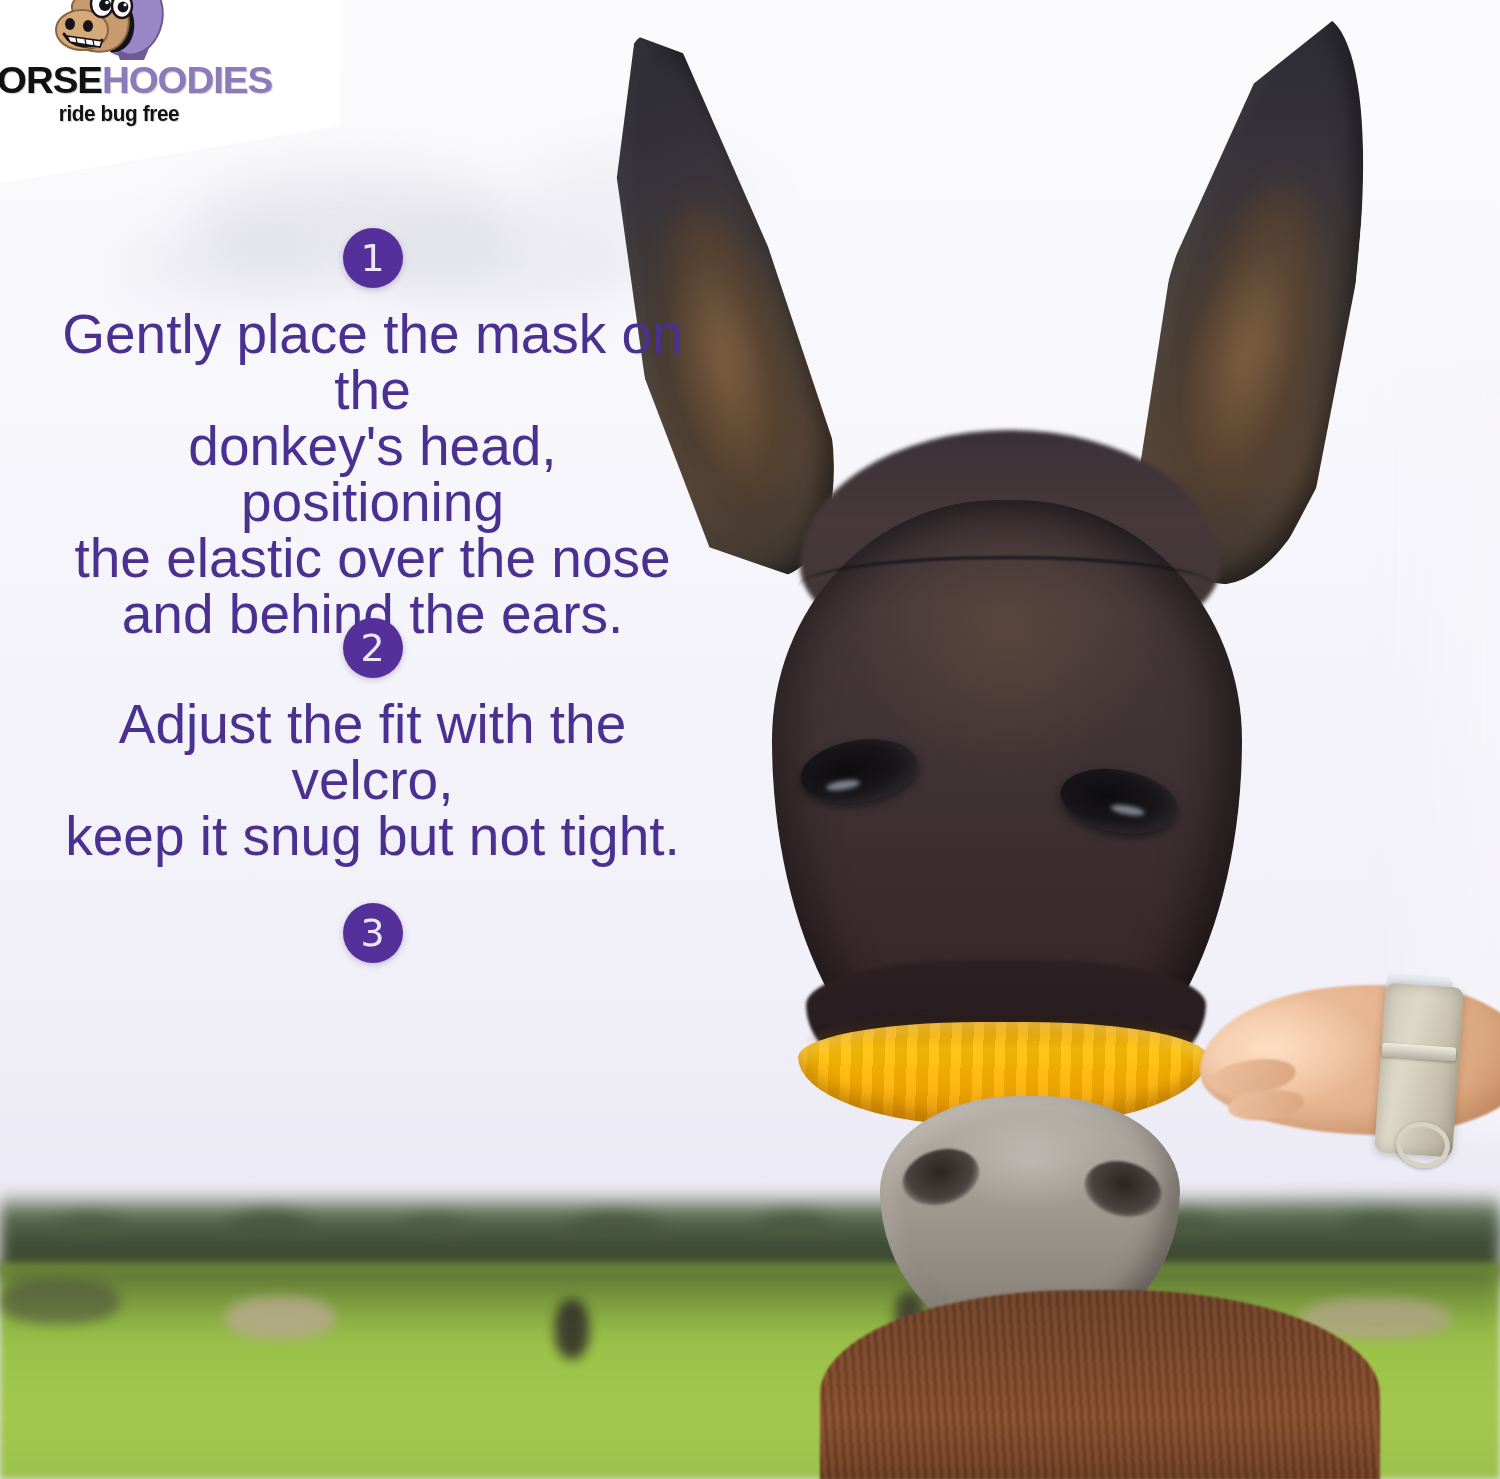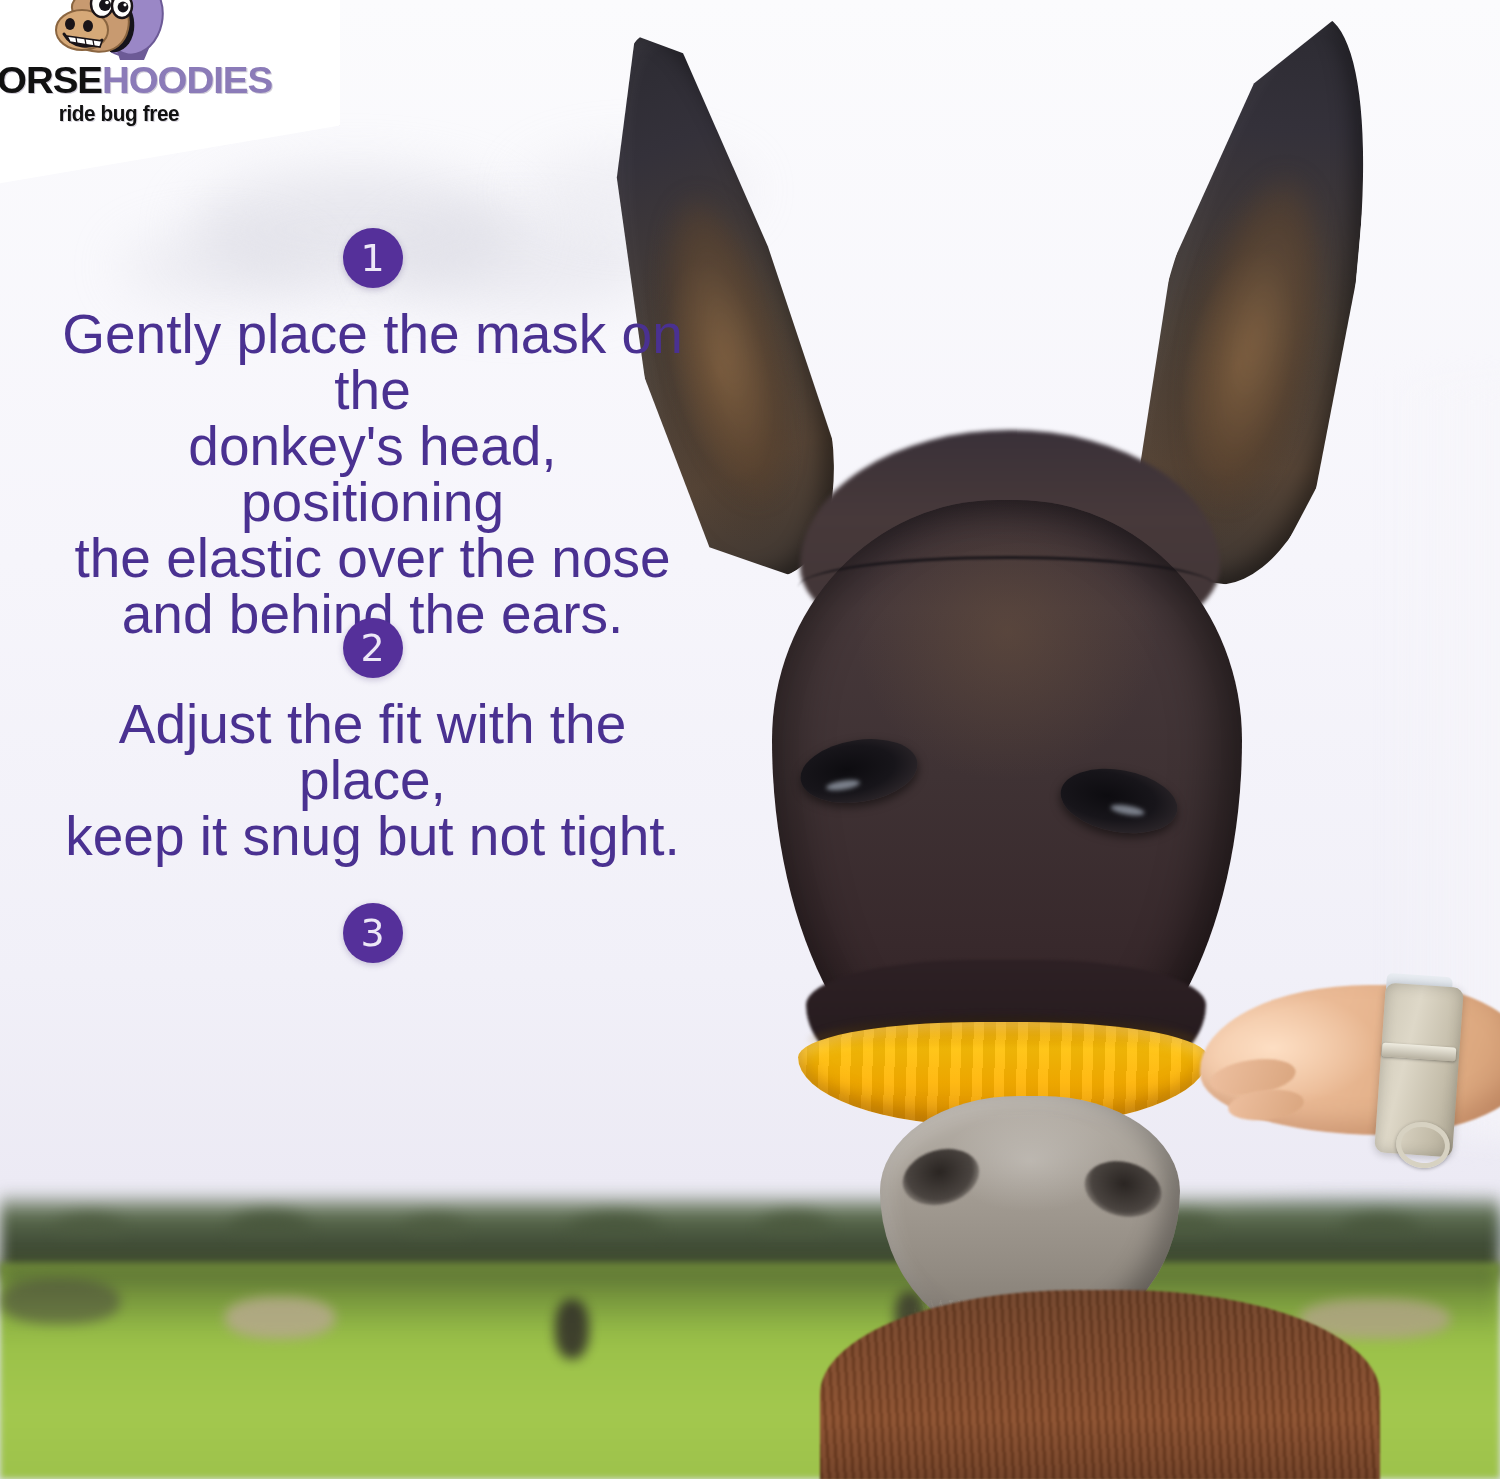--- a/index.html
+++ b/index.html
@@ -363,21 +363,21 @@
     <div class="step step-1">
       <div class="badge">1</div>
       <div class="step-text">Gently place the mask on the
 donkey's head, positioning
 the elastic over the nose
 and behind the ears.</div>
     </div>
 
     <div class="step step-2">
       <div class="badge">2</div>
-      <div class="step-text">Adjust the fit with the place,
+      <div class="step-text">Adjust the fit with the velcro,
 keep it snug but not tight.</div>
     </div>
 
     <div class="step step-3">
       <div class="badge">3</div>
     </div>
 
   </div>
 
 </div>

